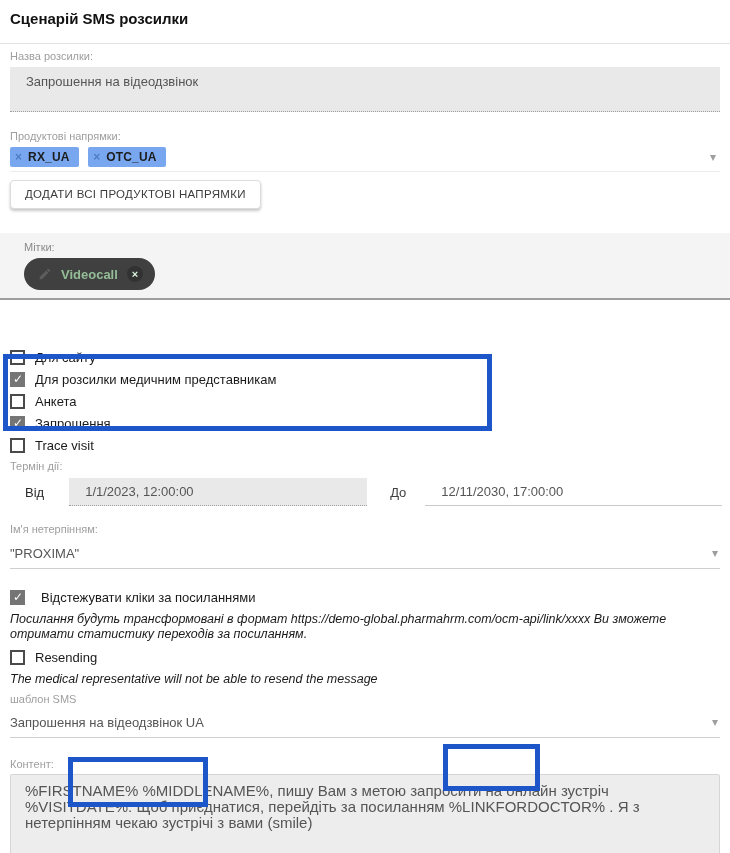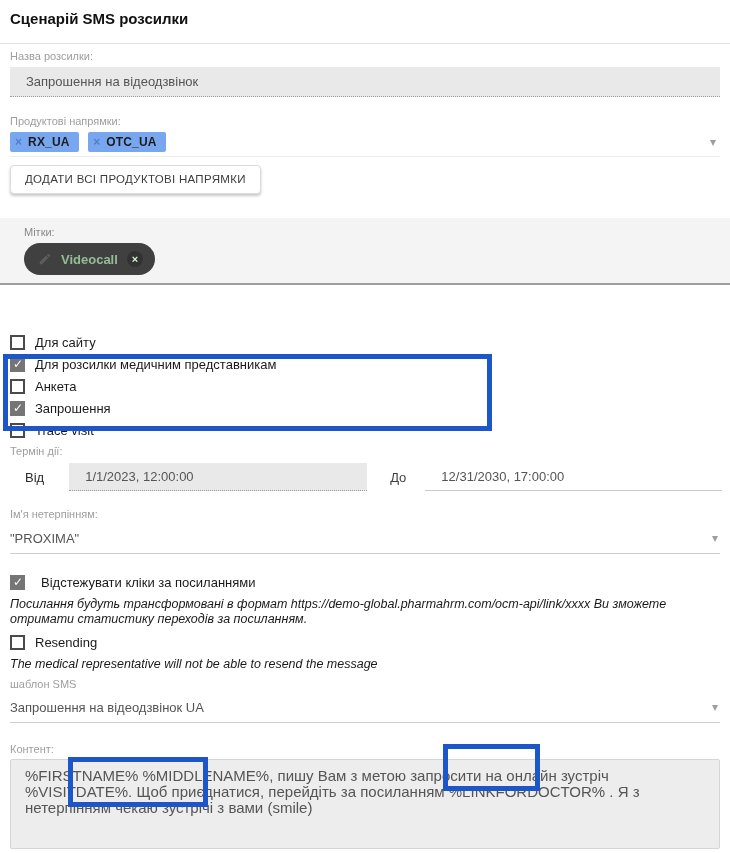--- a/index.html
+++ b/index.html
@@ -5,21 +5,21 @@
   * { box-sizing: border-box; margin: 0; padding: 0; }
   html,body { background:#fff; }
   body { font-family: "Liberation Sans", "DejaVu Sans", sans-serif; }
   .page { position: relative; width: 730px; height: 853px; background: #fff; overflow: hidden; }
 
   .page-title { padding: 10px 0 0 10px; height: 33px; font-size: 15px; font-weight: bold; color: #111; }
   .top-divider { margin-top: 10px; border: none; border-top: 1px solid #e2e2e2; height: 0; }
 
   .field-label { margin: 6px 10px 0 10px; font-size: 11px; color: #9e9e9e; line-height: 12px; }
 
-  .name-input { margin: 5px 10px 0 10px; height: 30px; background: #e9e9e9; border: none;
+  .name-input { margin: 5px 10px 0 10px; height: 45px; background: #e9e9e9; border: none;
     border-bottom: 1px dotted #9e9e9e; line-height: 29px; padding-left: 16px; font-size: 13px; color: #555; }
 
   .label-mt { margin-top: 18px; }
 
   .chips-row { position: relative; margin: 5px 10px 0 10px; height: 25px; border-bottom: 1px solid #ececec; }
   .chip { display: inline-flex; align-items: center; height: 20px; background: #79a7ef; border-radius: 2px;
     padding: 0 9px 0 5px; margin-right: 5px; cursor: pointer; }
   .chip-x { color: #4f7dc9; font-size: 12px; font-weight: bold; margin-right: 6px; }
   .chip-label { font-size: 12px; font-weight: bold; color: #1c1c1c; letter-spacing: .2px; }
   .caret { position: absolute; right: 4px; top: 3px; color: #9e9e9e; font-size: 12px; }
@@ -133,21 +133,21 @@
       <span class="cb" data-checked="false"></span>
       <span class="cb-label">Trace visit</span>
     </div>
   </div>
 
   <div class="section-label">Термін дії:</div>
   <div class="date-row">
     <span class="date-prefix">Від</span>
     <div class="date-input-gray">1/1/2023, 12:00:00</div>
     <span class="date-to-label">До</span>
-    <div class="date-input-white">12/31/2030, 17:00:00</div>
+    <div class="date-input-white">12/11/2030, 17:00:00</div>
   </div>
 
   <div class="section-label mt-sender">Ім'я нетерпінням:</div>
   <div class="select-row">
     <span class="select-value">"PROXIMA"</span>
     <span class="select-caret">▾</span>
   </div>
 
   <div class="cb-row mt-track">
     <span class="cb" data-checked="true"></span>

